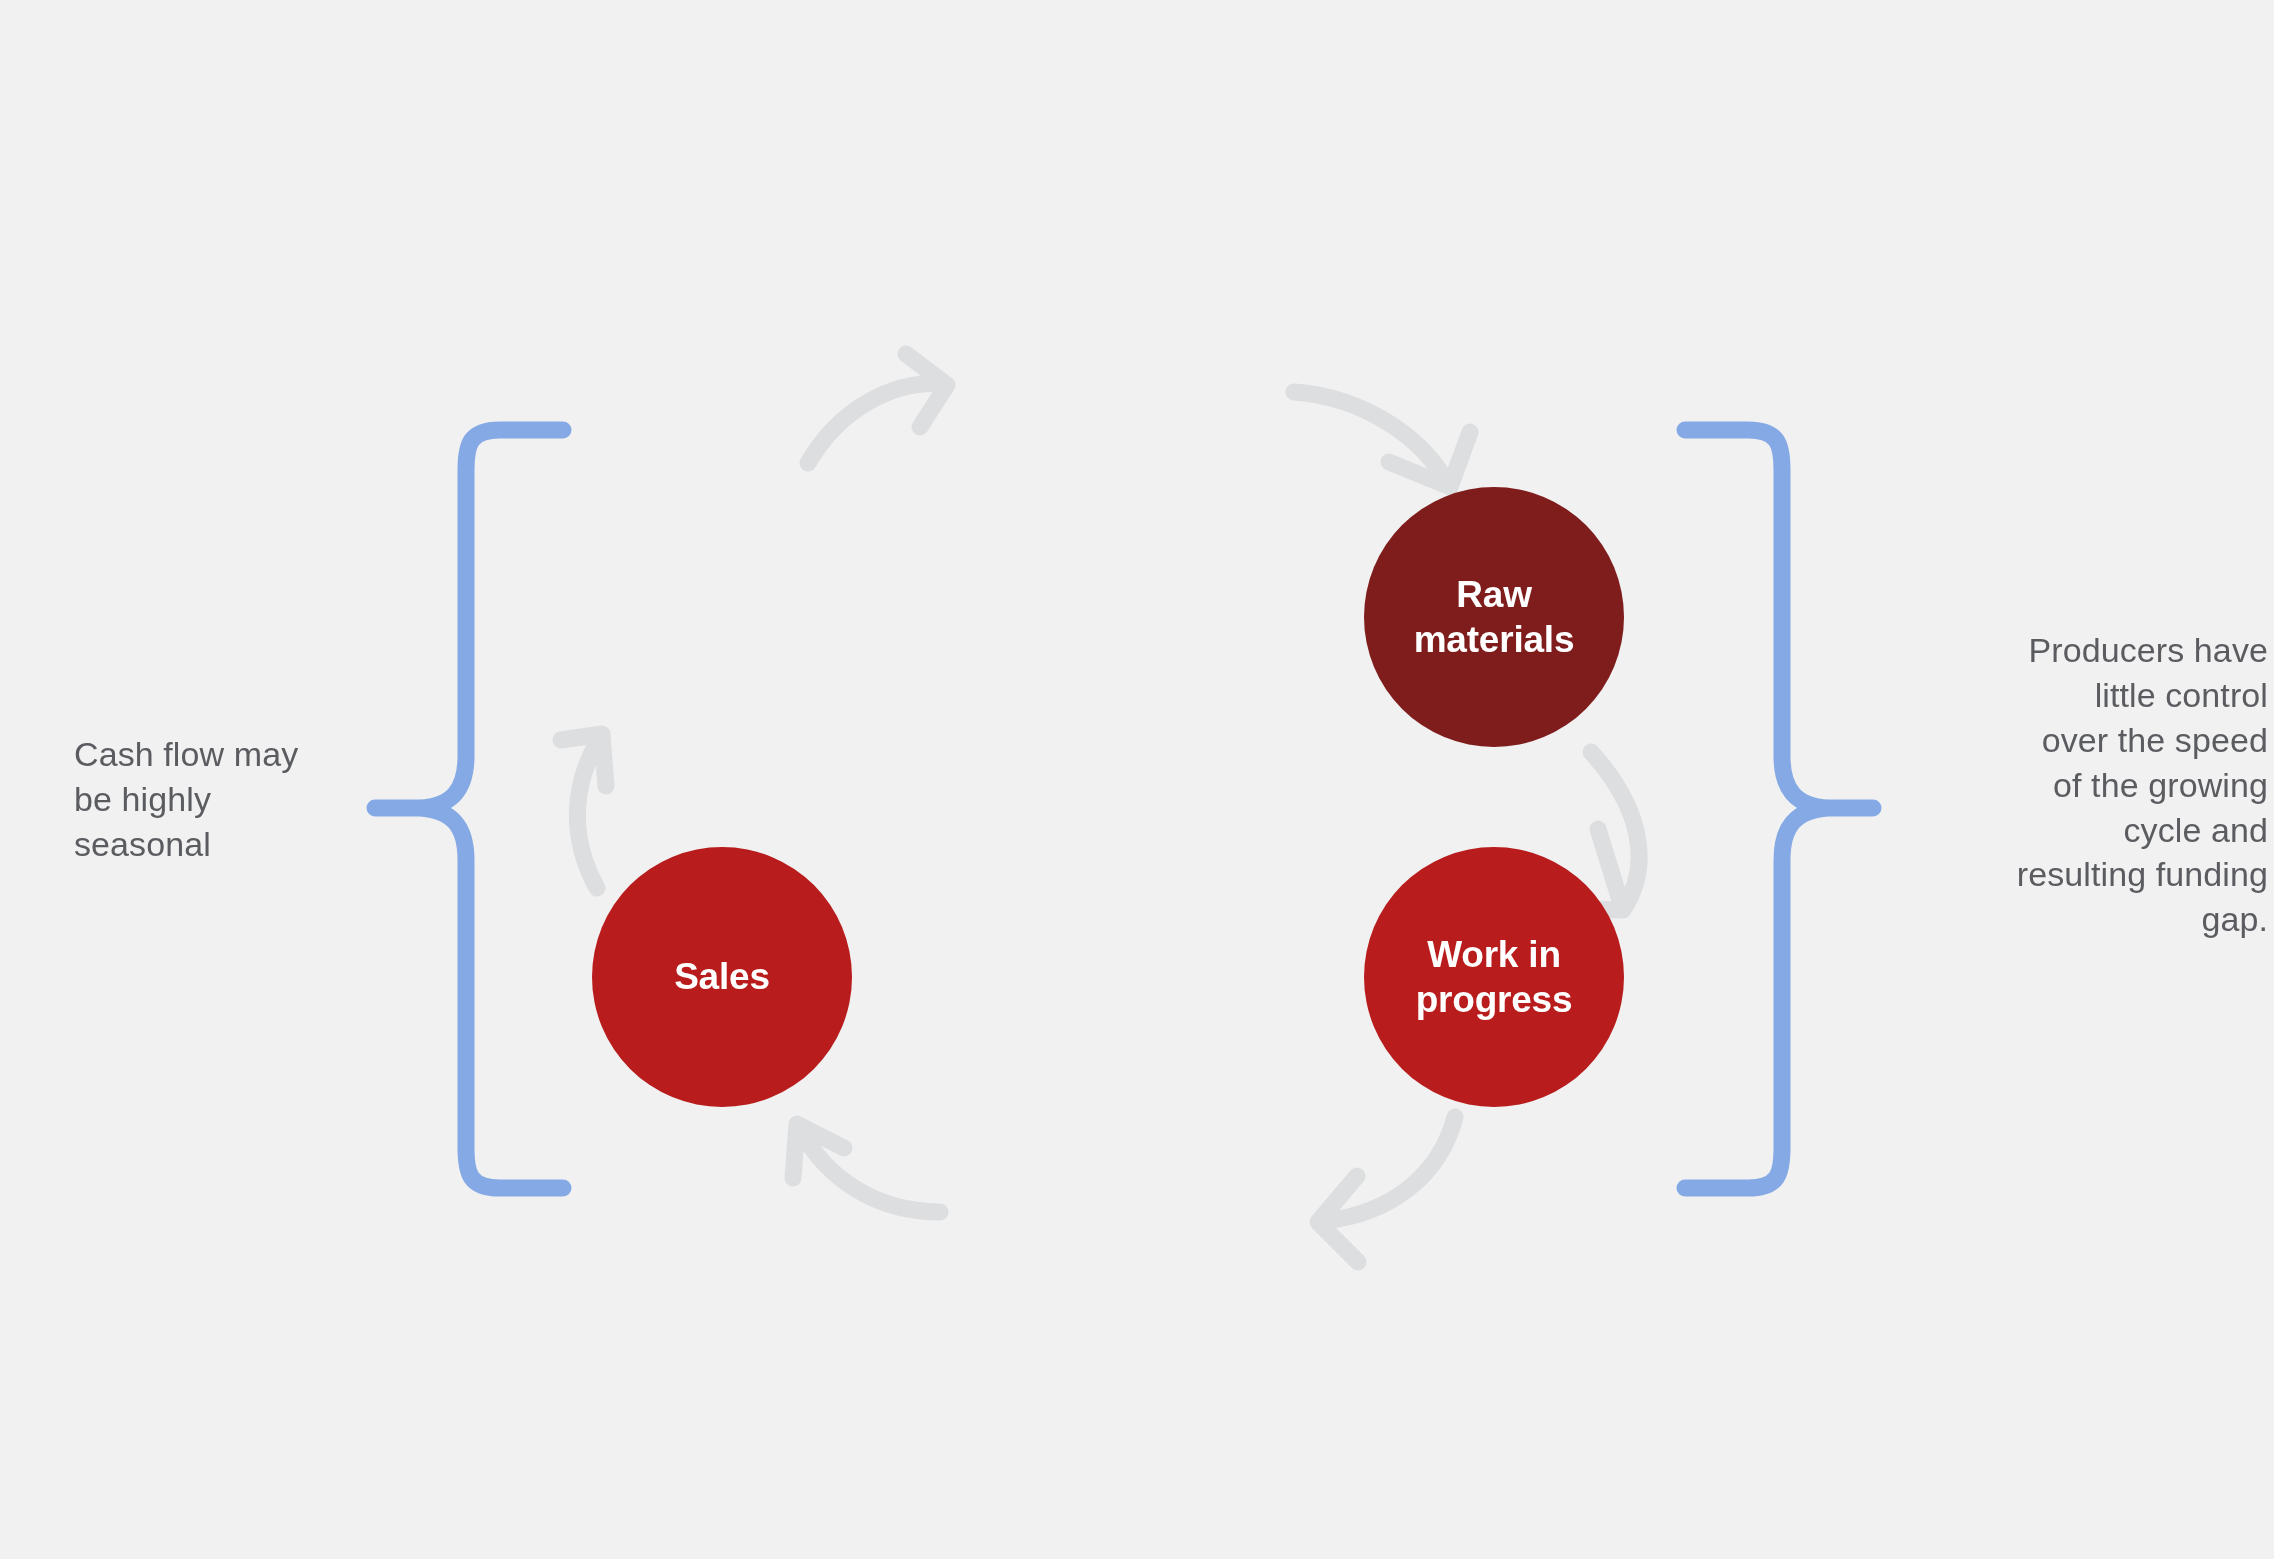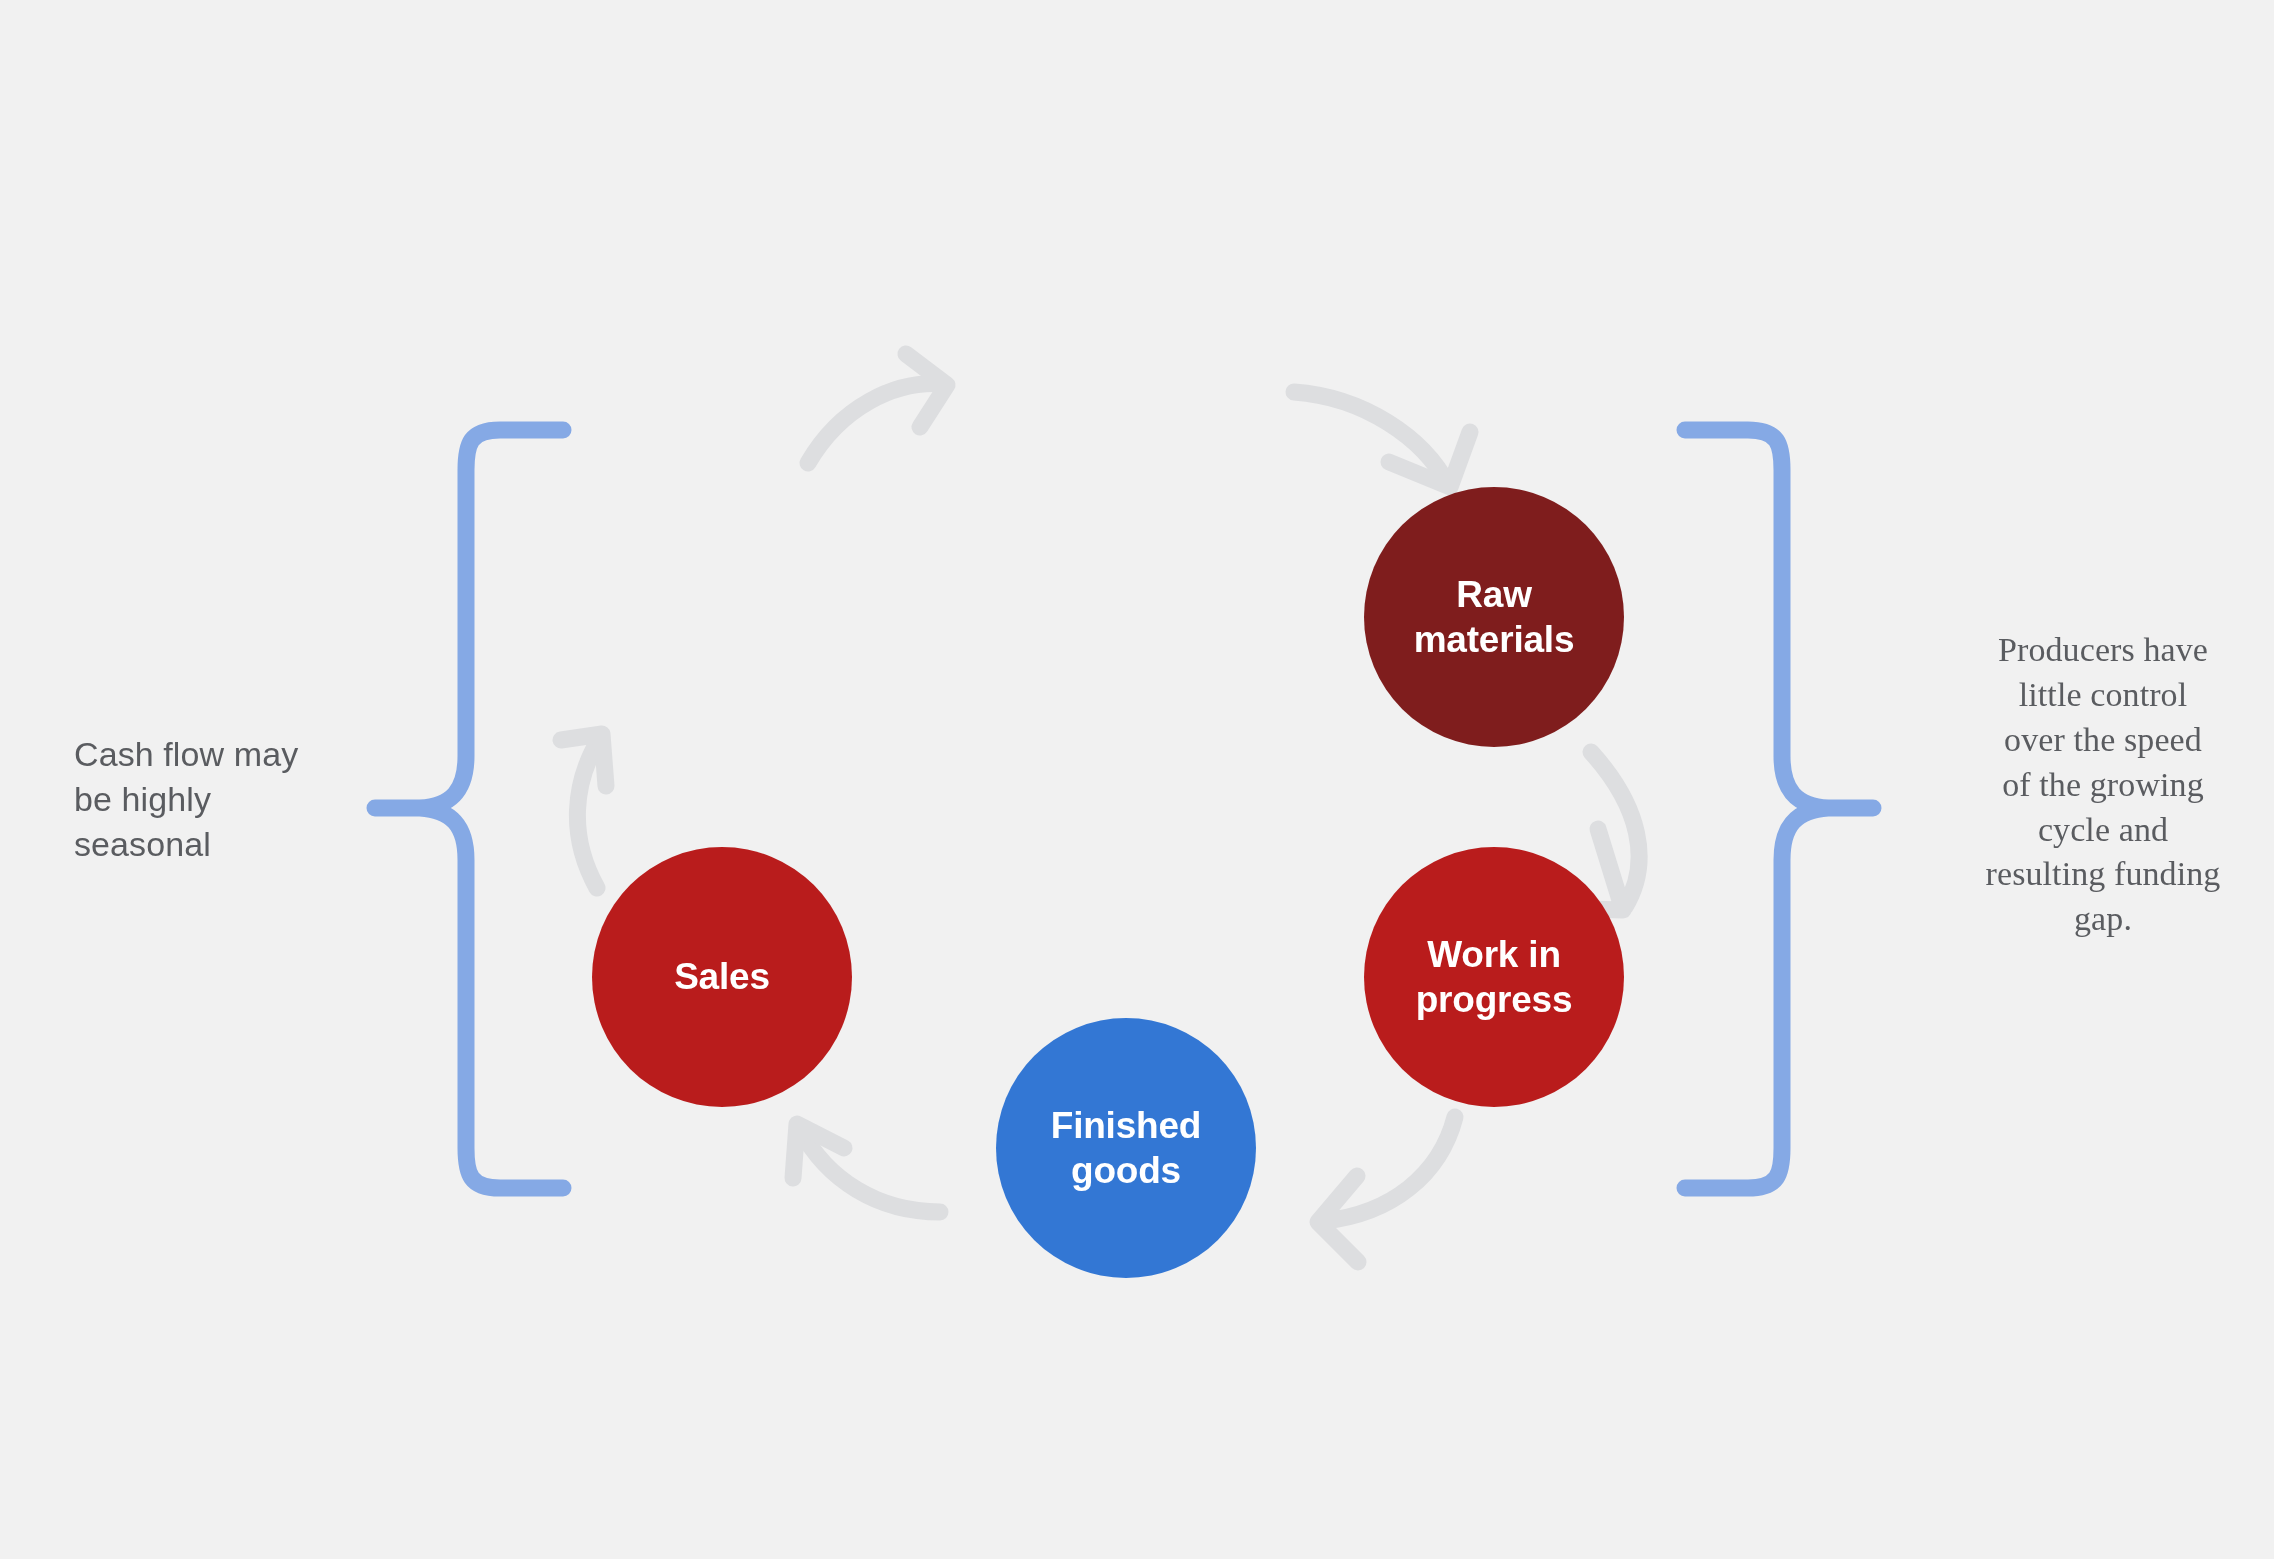--- a/index.html
+++ b/index.html
@@ -50,22 +50,21 @@
     color: #5a5c60;
     font-size: 34px;
     line-height: 1.32;
     white-space: pre-line;
     letter-spacing: 0.1px;
   }
   #note-left {
     text-align: left;
   }
   #note-right {
-    text-align: center;
-    font-family: Liberation Serif, serif;
+    text-align: right;
   }
 </style>
 </head>
 <body>
 
 <div id="stage">
 
   <svg id="diagram-svg" viewBox="0 0 2274 1559">
     <defs></defs>
 
@@ -135,24 +134,20 @@
   <div class="node-circle" id="node-raw-materials" style="left:1364px; top:487px; width:260px; height:260px; background:#7f1d1d;">
     <span class="node-label">Raw
 materials</span>
   </div>
 
   <div class="node-circle" id="node-work-in-progress" style="left:1364px; top:847px; width:260px; height:260px; background:#b91c1c;">
     <span class="node-label">Work in
 progress</span>
   </div>
 
-  <div class="node-circle" id="node-finished-goods" style="left:996px; top:1018px; width:260px; height:260px; background:#3377d4;">
-    <span class="node-label">Finished
-goods</span>
-  </div>
 
   <div class="node-circle" id="node-sales" style="left:592px; top:847px; width:260px; height:260px; background:#b91c1c;">
     <span class="node-label">Sales</span>
   </div>
 
 
   <div class="side-note" id="note-left" style="left:46px; top:732px; width:310px;margin-left:28px;">Cash flow may
 be highly
 seasonal</div>
 

